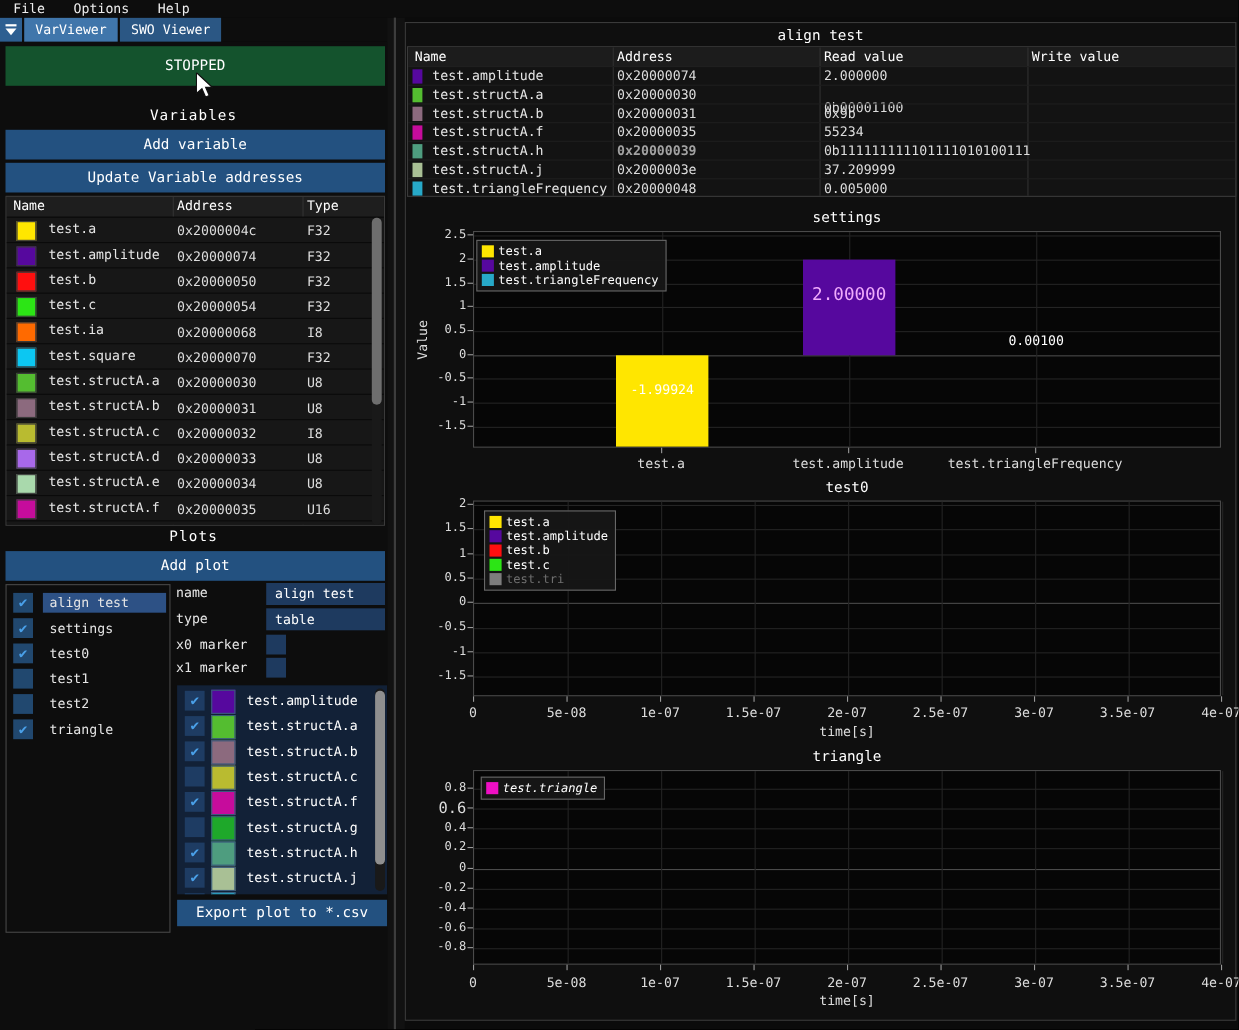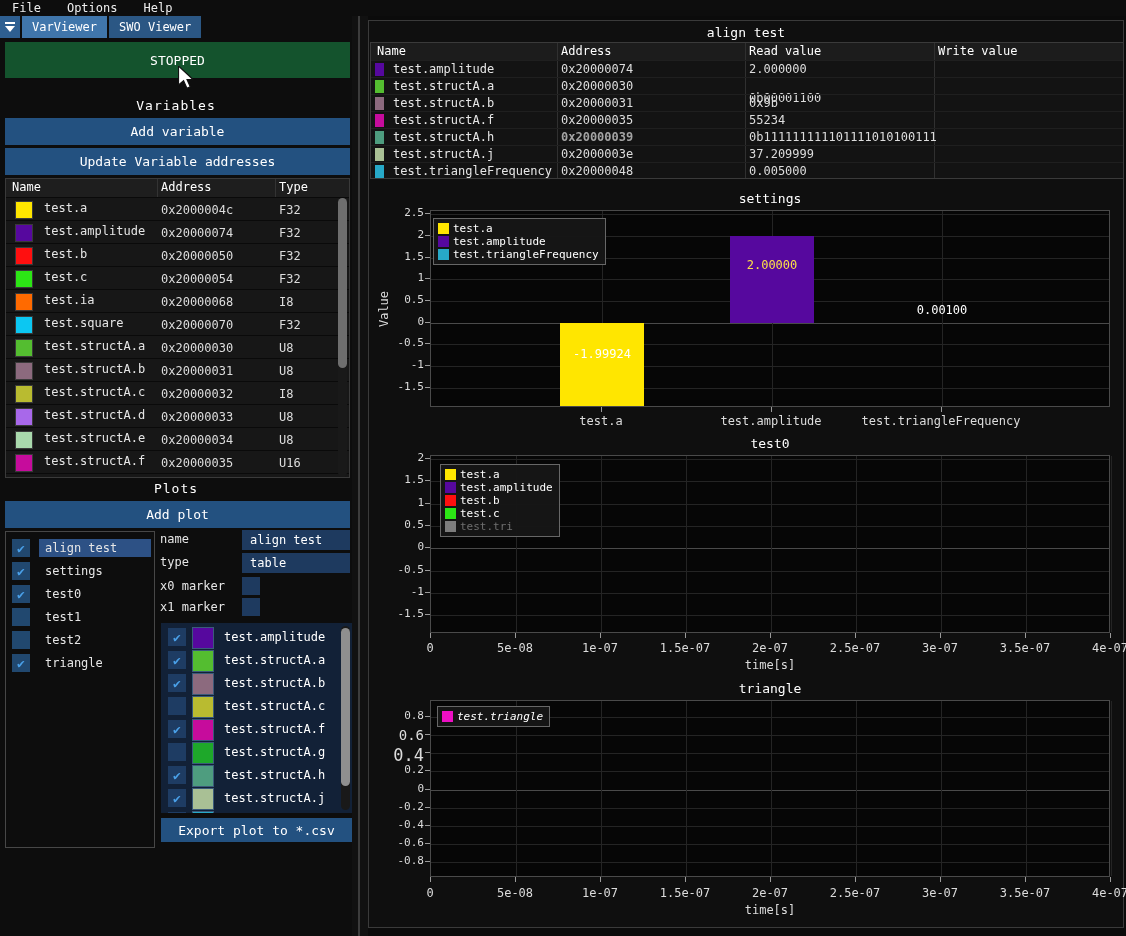--- a/index.html
+++ b/index.html
@@ -348,21 +348,21 @@
         <div class="gridh" style="left: 0px; top: 90.0571px; width: 678px;"></div>
         <div class="gridh" style="left: 0px; top: 111.705px; width: 678px; background: rgb(74, 74, 74);"></div>
         <div class="gridh" style="left: 0px; top: 133.354px; width: 678px;"></div>
         <div class="gridh" style="left: 0px; top: 155.002px; width: 678px;"></div>
         <div class="gridh" style="left: 0px; top: 176.651px; width: 678px;"></div>
         <div class="gridv" style="left: 171px; top: 0px; height: 195px;"></div>
         <div style="position: absolute; left: 129px; top: 111.705px; width: 84px; height: 83.2945px; background: rgb(255, 230, 0);"></div>
         <div style="position: absolute; left: 171px; top: 135.705px; transform: translateX(-50%); color: rgb(255, 255, 255); font-size: 12px; z-index: 4;">-1.99924</div>
         <div class="gridv" style="left: 341px; top: 0px; height: 195px;"></div>
         <div style="position: absolute; left: 299px; top: 25.1121px; width: 84px; height: 86.5934px; background: rgb(86, 8, 158);"></div>
-        <div style="position: absolute; left: 341px; top: 47.1121px; transform: translateX(-50%); color: #fde047; font-size: 12px; z-index: 4; text-align: right;">2.00000</div>
+        <div style="position: absolute; left: 341px; top: 47.1121px; transform: translateX(-50%); color: #f0abfc; font-size: 16px; z-index: 4; text-align: right;">2.00000</div>
         <div class="gridv" style="left: 511px; top: 0px; height: 195px;"></div>
         <div style="position: absolute; left: 511px; top: 91.7055px; transform: translateX(-50%); color: rgb(255, 255, 255); font-size: 12px;">0.00100</div>
       </div>
       <div style="position: absolute; left: 370px; top: 206.464px; width: 54px; text-align: right; color: rgb(220, 220, 220); font-size: 11px;">2.5</div>
       <div style="position: absolute; left: 425px; top: 213.464px; width: 5px; height: 1px; background: rgb(154, 154, 154);"></div>
       <div style="position: absolute; left: 370px; top: 228.112px; width: 54px; text-align: right; color: rgb(220, 220, 220); font-size: 11px;">2</div>
       <div style="position: absolute; left: 425px; top: 235.112px; width: 5px; height: 1px; background: rgb(154, 154, 154);"></div>
       <div style="position: absolute; left: 370px; top: 249.76px; width: 54px; text-align: right; color: rgb(220, 220, 220); font-size: 11px;">1.5</div>
       <div style="position: absolute; left: 425px; top: 256.76px; width: 5px; height: 1px; background: rgb(154, 154, 154);"></div>
       <div style="position: absolute; left: 370px; top: 271.409px; width: 54px; text-align: right; color: rgb(220, 220, 220); font-size: 11px;">1</div>
@@ -495,21 +495,21 @@
         <div class="gridv" style="left: 340px; top: 0px; height: 175px;"></div>
         <div class="gridv" style="left: 425px; top: 0px; height: 175px;"></div>
         <div class="gridv" style="left: 510px; top: 0px; height: 175px;"></div>
         <div class="gridv" style="left: 595px; top: 0px; height: 175px;"></div>
         <div class="gridv" style="left: 680px; top: 0px; height: 175px;"></div>
       </div>
       <div style="position: absolute; left: 370px; top: 708.51px; width: 54px; text-align: right; color: rgb(220, 220, 220); font-size: 11px;">0.8</div>
       <div style="position: absolute; left: 425px; top: 715.51px; width: 5px; height: 1px; background: rgb(154, 154, 154);"></div>
       <div style="position: absolute; left: 370px; top: 726.758px; width: 54px; text-align: right; color: rgb(220, 220, 220); font-size: 14px;">0.6</div>
       <div style="position: absolute; left: 425px; top: 733.758px; width: 5px; height: 1px; background: rgb(154, 154, 154);"></div>
-      <div style="position: absolute; left: 370px; top: 745.005px; width: 54px; text-align: right; color: rgb(220, 220, 220); font-size: 17px;">0.4</div>
+      <div style="position: absolute; left: 370px; top: 745.005px; width: 54px; text-align: right; color: rgb(220, 220, 220); font-size: 11px;">0.4</div>
       <div style="position: absolute; left: 425px; top: 752.005px; width: 5px; height: 1px; background: rgb(154, 154, 154);"></div>
       <div style="position: absolute; left: 370px; top: 763.253px; width: 54px; text-align: right; color: rgb(220, 220, 220); font-size: 11px;">0.2</div>
       <div style="position: absolute; left: 425px; top: 770.253px; width: 5px; height: 1px; background: rgb(154, 154, 154);"></div>
       <div style="position: absolute; left: 370px; top: 781.5px; width: 54px; text-align: right; color: rgb(220, 220, 220); font-size: 11px;">0</div>
       <div style="position: absolute; left: 425px; top: 788.5px; width: 5px; height: 1px; background: rgb(154, 154, 154);"></div>
       <div style="position: absolute; left: 370px; top: 799.747px; width: 54px; text-align: right; color: rgb(220, 220, 220); font-size: 11px;">-0.2</div>
       <div style="position: absolute; left: 425px; top: 806.747px; width: 5px; height: 1px; background: rgb(154, 154, 154);"></div>
       <div style="position: absolute; left: 370px; top: 817.995px; width: 54px; text-align: right; color: rgb(220, 220, 220); font-size: 11px;">-0.4</div>
       <div style="position: absolute; left: 425px; top: 824.995px; width: 5px; height: 1px; background: rgb(154, 154, 154);"></div>
       <div style="position: absolute; left: 370px; top: 836.242px; width: 54px; text-align: right; color: rgb(220, 220, 220); font-size: 11px;">-0.6</div>

